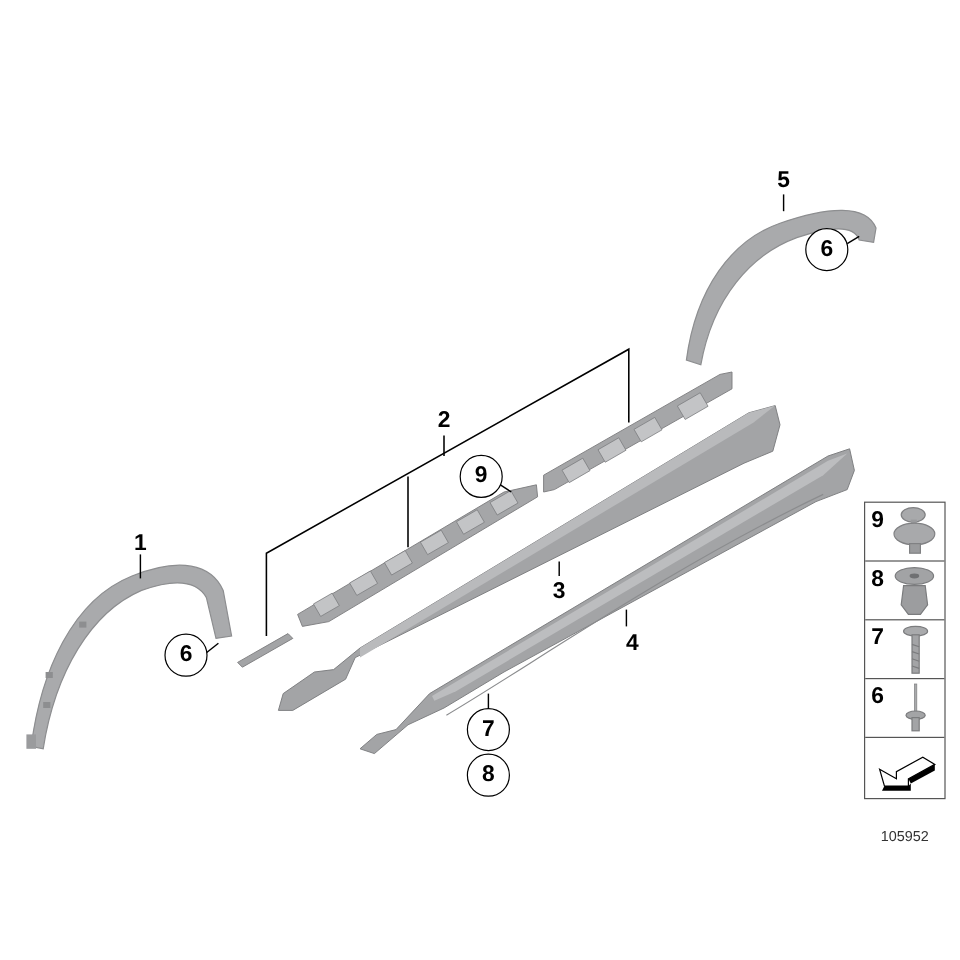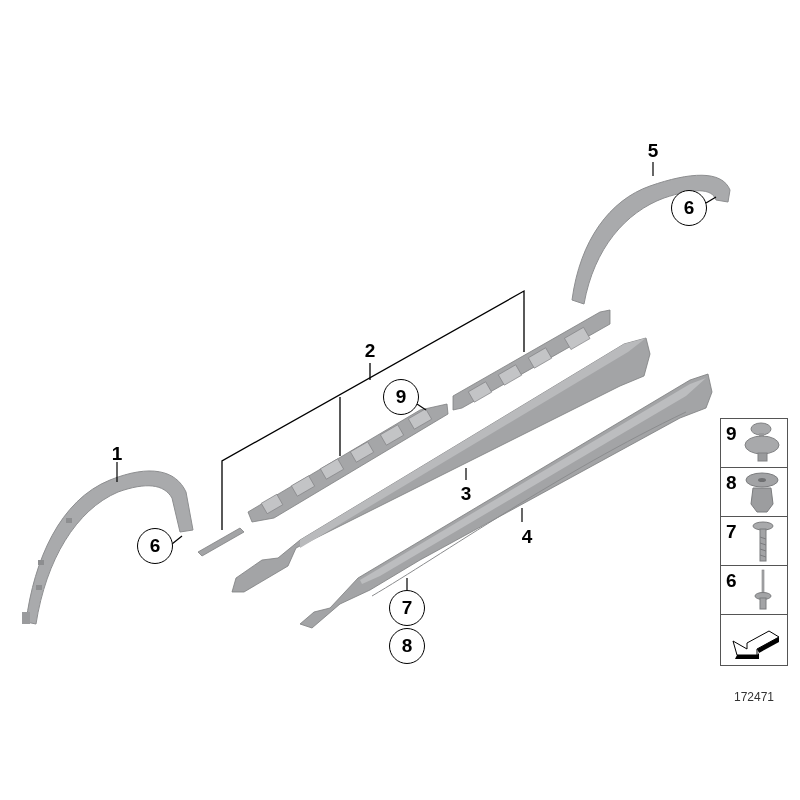--- a/index.html
+++ b/index.html
@@ -134,13 +134,13 @@
     </svg>
   </div>
   <div class="cell last">
     <svg width="66" height="50">
       <path d="M12 26 L26 34 L26 28 L48 16 L58 22 L36 34 L36 40 L16 40 Z" fill="#fff" stroke="#000" stroke-width="1"></path>
       <path d="M36 34 L58 22 L58 27 L38 38 Z" fill="#000"></path>
       <path d="M16 40 L36 40 L38 38 L38 44 L14 44 Z" fill="#000"></path>
     </svg>
   </div>
 </div>
-<div id="diagram-number">172471</div>
+<div id="diagram-number">105952</div>
 
 </body></html>

